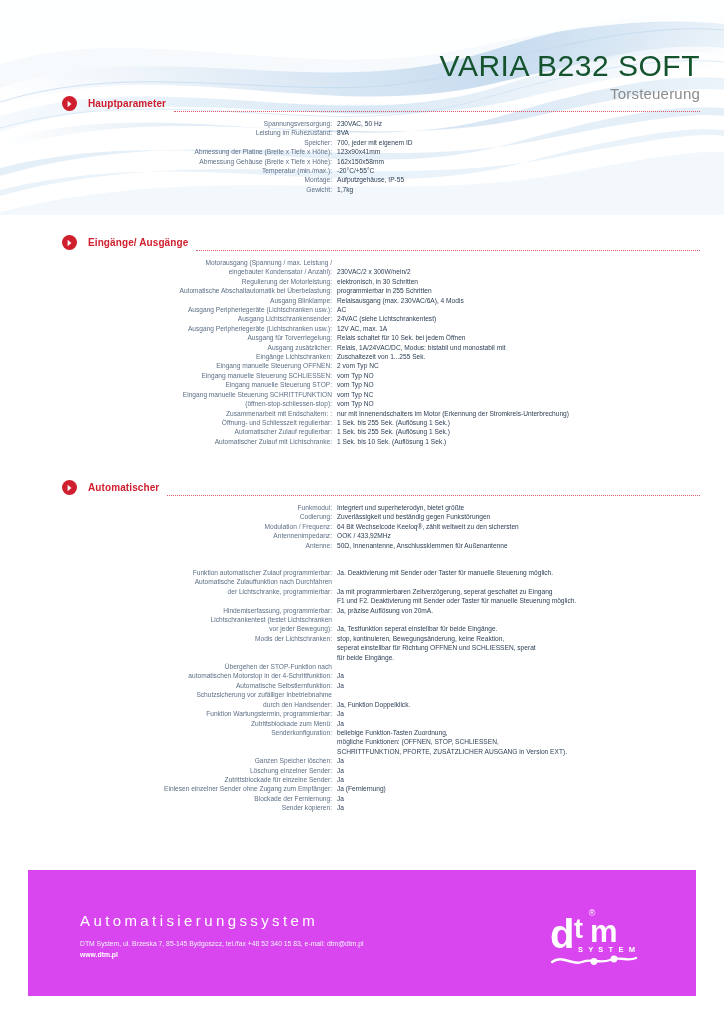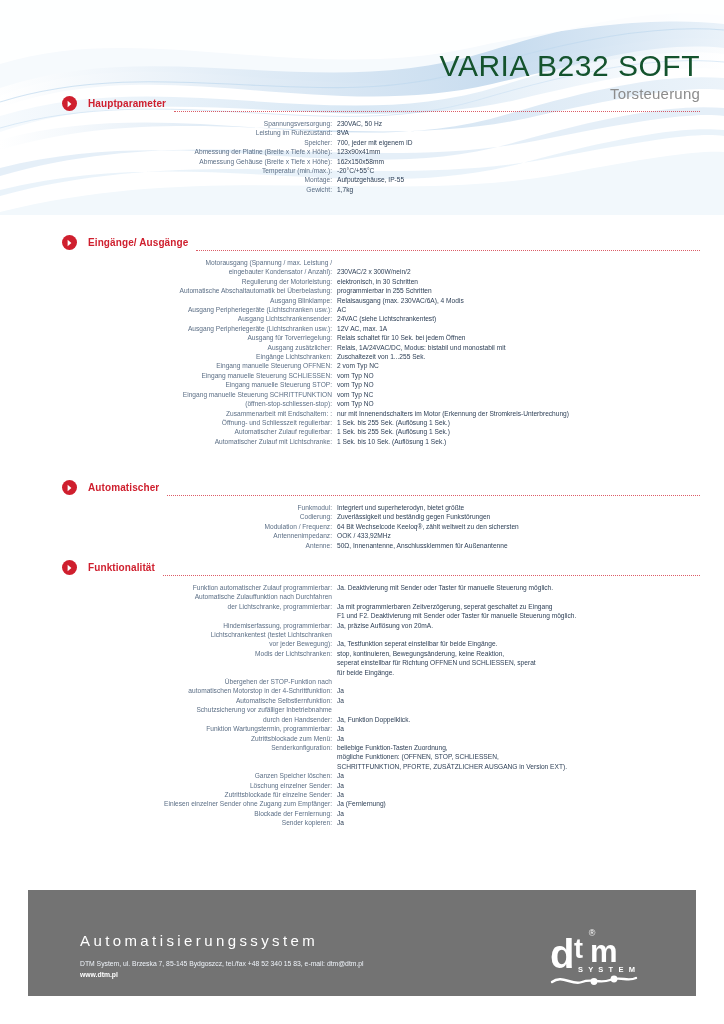--- a/index.html
+++ b/index.html
@@ -55,22 +55,22 @@
     white-space:pre-line;
   }
   .val {
     flex:1 1 auto; text-align:left; color:#2c3e55;
     font-size:6.6px; line-height:9.4px; padding-left:1px;
     white-space:pre-line; padding-right:14px;
   }
 
   
   .footer {
-    position:absolute; left:28px; bottom:28px; width:668px; height:106px;
-    background:#737373; z-index:7;
+    position:absolute; left:28px; bottom:28px; width:668px; height:126px;
+    background:#d946ef; z-index:7;
   }
   .footer-inner { position:relative; width:100%; height:100%; }
   .foot-head {
     position:absolute; left:52px; top:42px;
     color:#ffffff; font-size:15px; letter-spacing:3.4px; font-weight:400;
     white-space:nowrap;
   }
   .foot-addr {
     position:absolute; left:52px; top:68px;
     color:#eef3f9; font-size:6.8px; line-height:11px; white-space:nowrap;
@@ -290,29 +290,20 @@
             <div class="lbl">Antennenimpedanz:</div>
             <div class="val">OOK / 433,92MHz</div>
           </div>
           <div class="row">
             <div class="lbl">Antenne:</div>
             <div class="val">50Ω, Innenantenne, Anschlussklemmen für Außenantenne</div>
           </div>
         </div>
       </div>
       <div class="section" style="top: 560px;">
-        <div class="sec-head">
-          <span class="bullet">
-            <svg width="7" height="8" viewBox="0 0 7 8">
-              <path d="M1.6,0.8 L5.4,4 L1.6,7.2 Z" fill="#ffffff"></path>
-            </svg>
-          </span>
-          <span class="sec-title">Funktionalität</span>
-          <span class="dots"></span>
-        </div>
         <div class="spec-table">
           <div class="row">
             <div class="lbl">Funktion automatischer Zulauf programmierbar:</div>
             <div class="val">Ja. Deaktivierung mit Sender oder Taster für manuelle Steuerung möglich.</div>
           </div>
           <div class="row">
             <div class="lbl">Automatische Zulauffunktion nach Durchfahren
 der Lichtschranke, programmierbar:</div>
             <div class="val">
 Ja mit programmierbaren Zeitverzögerung, seperat geschaltet zu Eingang

